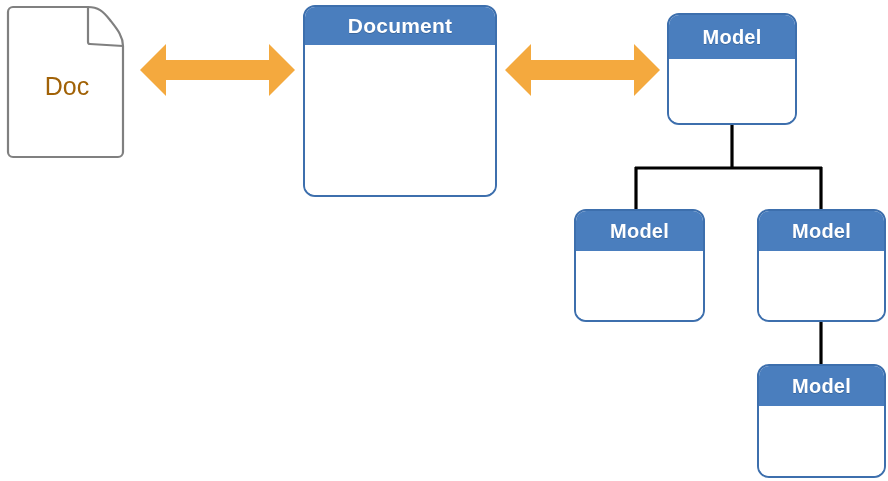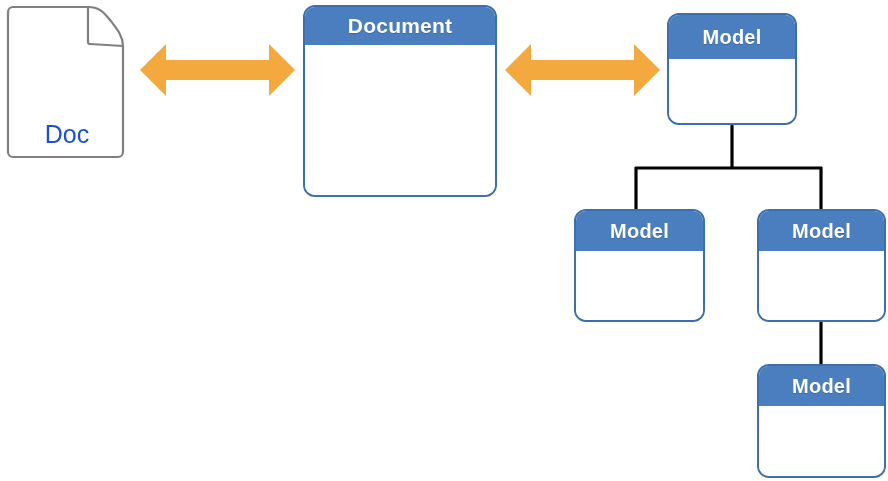--- a/index.html
+++ b/index.html
@@ -50,25 +50,24 @@
   .node-body {
     flex: 1 1 auto;
     background: #ffffff;
   }
   
   .doc-shape {
     position: absolute;
   }
   .doc-label {
     position: absolute;
-    color: #1d4ed8;
+    color: #a16207;
     font-size: 25px;
     font-weight: normal;
     white-space: nowrap;
-    margin-top: 48px;
   }
 </style>
 </head>
 <body>
 
 <div id="canvas">
 
   <div class="doc-shape" style="left:0px; top:0px; width:140px; height:170px;">
     <svg width="140" height="170" viewBox="0 0 140 170">
       <path d="M 8 12

